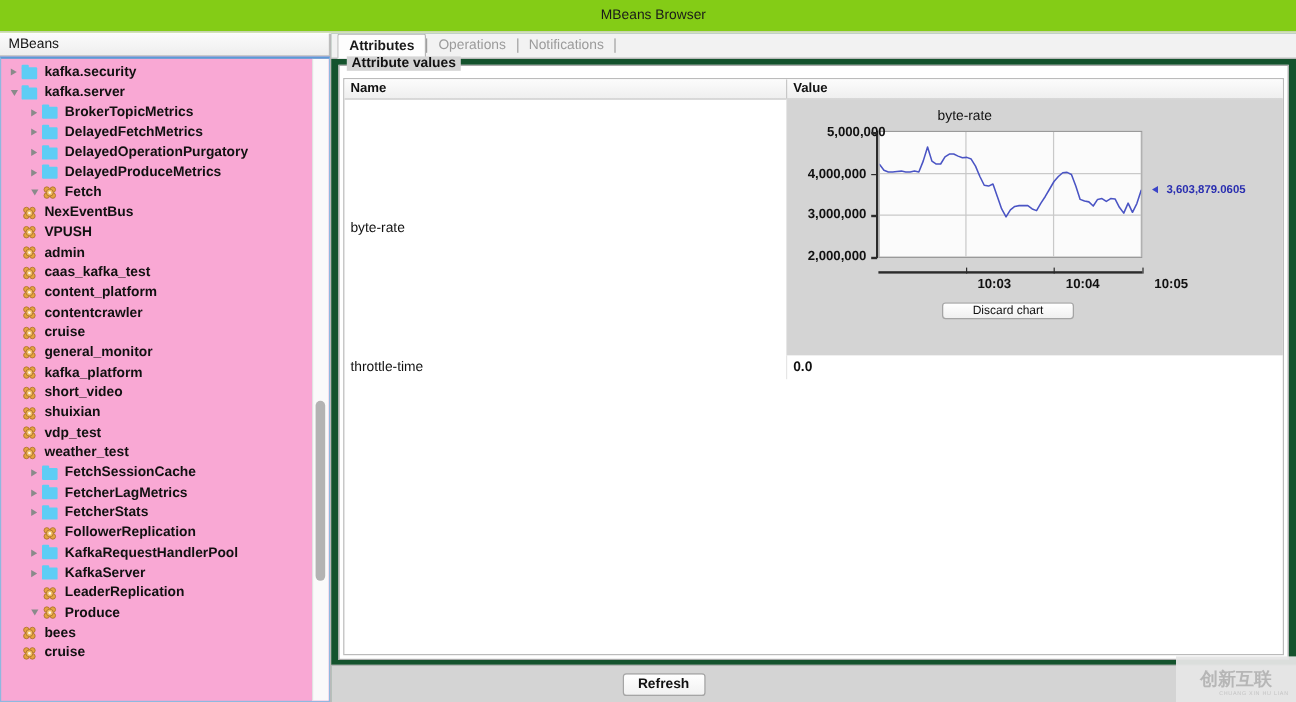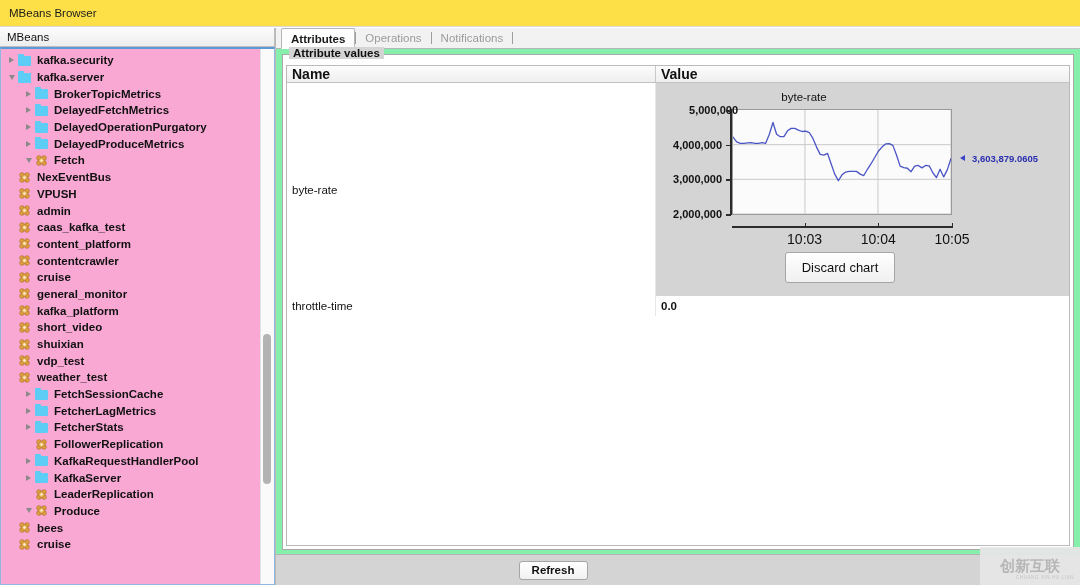--- a/index.html
+++ b/index.html
@@ -13,26 +13,27 @@
     font-family: "Liberation Sans", sans-serif;
     font-size: 11px;
     color: #000;
     overflow: hidden;
     position: relative;
   }
 
   
   #titlebar {
     height: 27px;
-    background: #fde047;
+    background: #84cc16;
     border-bottom: 1px solid #d8d8d8;
     display: flex;
     align-items: center;
     padding-left: 9px;
     box-sizing: border-box;
+    justify-content: center;
   }
   #titlebar .title-text {
     font-size: 11.5px;
     color: #1a1a1a;
   }
 
   
   #workspace {
     position: absolute;
     top: 28px;
@@ -168,21 +169,21 @@
     width: 8px;
     border-radius: 4px;
     background: #b3b3b3;
   }
 
   
   #right-panel {
     flex: 1;
     display: flex;
     flex-direction: column;
-    background: #86efac;
+    background: #14532d;
     box-sizing: border-box;
     padding: 0;
   }
   #tabs {
     height: 21px;
     display: flex;
     align-items: stretch;
     background: #f2f2f2;
     border-bottom: 1px solid #b5b5b5;
     padding-left: 5px;
@@ -241,21 +242,21 @@
     background: #fff;
     overflow: hidden;
     display: flex;
     flex-direction: column;
   }
   #attr-head {
     height: 16px;
     display: flex;
     background: linear-gradient(#fcfcfc, #efefef);
     border-bottom: 1px solid #c2c2c2;
-    font-size: 14px;
+    font-size: 11px;
     font-weight: bold;
     color: #111;
     flex: 0 0 16px;
   }
   #attr-head .hcell {
     display: flex;
     align-items: center;
     padding-left: 5px;
     box-sizing: border-box;
   }
@@ -347,24 +348,25 @@
   .xtick {
     position: absolute;
     top: 140px;
     width: 1px;
     height: 5px;
     background: #2b2b2b;
   }
   .xlab {
     position: absolute;
     top: 148px;
-    font-size: 14px;
-    font-weight: normal;
+    font-size: 11px;
+    font-weight: bold;
     color: #111;
     transform: translateX(-50%);
+    margin-left: 24px;
   }
   #cur-marker {
     position: absolute;
     width: 0; height: 0;
     border-right: 5px solid #3b44c8;
     border-top: 3.5px solid transparent;
     border-bottom: 3.5px solid transparent;
   }
   #cur-value {
     position: absolute;
@@ -372,25 +374,25 @@
     font-weight: bold;
     color: #2a2fb0;
     white-space: nowrap;
     transform: translateY(-50%);
   }
   #discard-chart {
     position: absolute;
     left: 129px;
     top: 169px;
     width: 110px;
-    height: 31px;
+    height: 14px;
     background: linear-gradient(#ffffff, #f0f0f0);
     border: 1px solid #a5a5a5;
     border-radius: 3px;
-    font-size: 13px;
+    font-size: 10px;
     color: #111;
     display: flex;
     align-items: center;
     justify-content: center;
     font-family: "Liberation Sans", sans-serif;
     padding: 0;
   }
 
   
   #bottom-bar {

